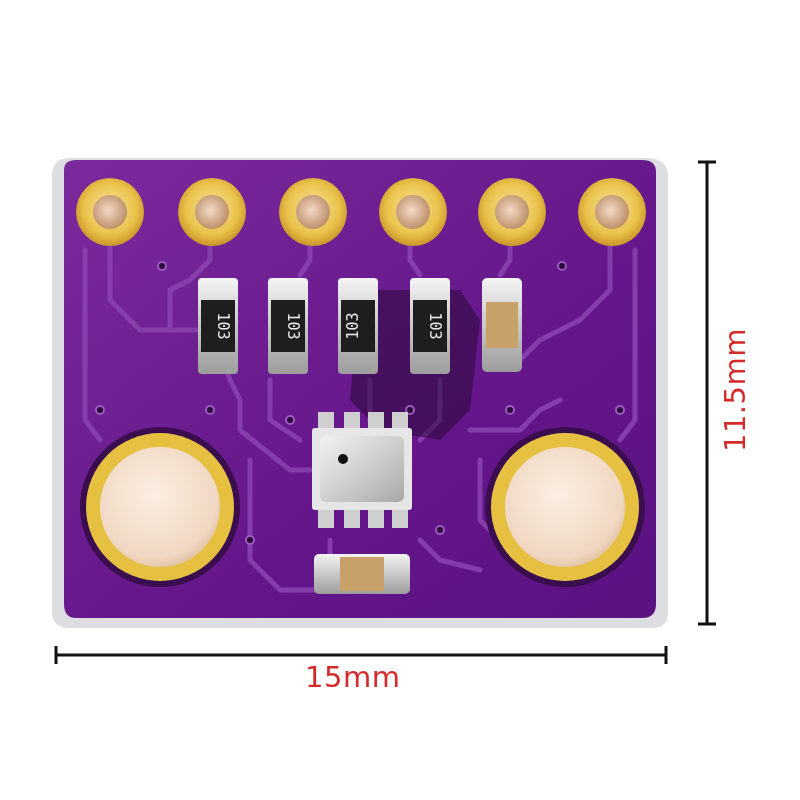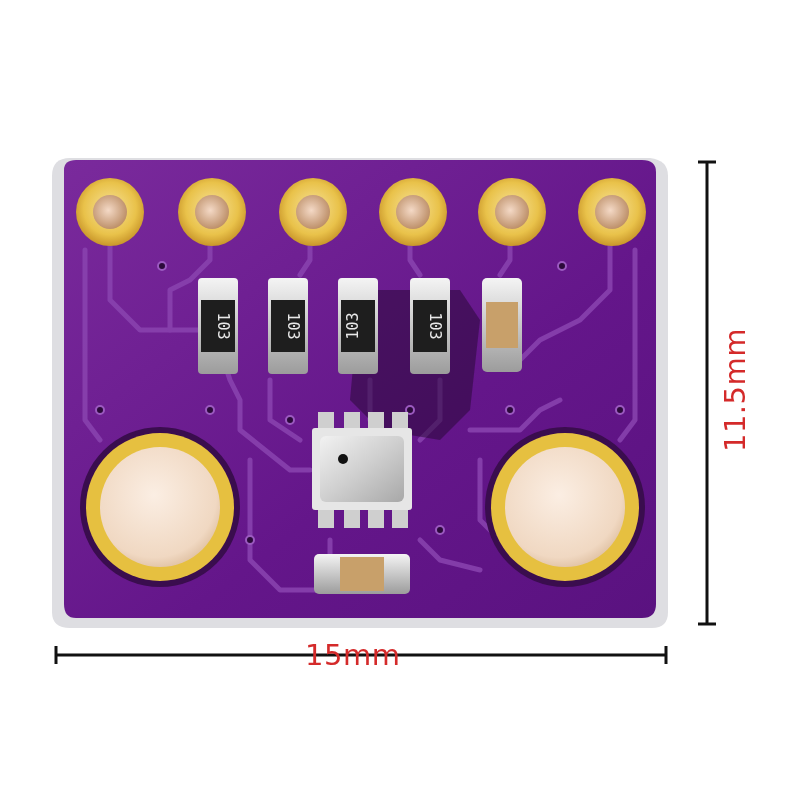--- a/index.html
+++ b/index.html
@@ -1,19 +1,19 @@
 <!DOCTYPE html>
 <html><head>
 <meta charset="utf-8">
 <style>
   html,body{margin:0;padding:0;background:#ffffff;}
   body{width:800px;height:800px;position:relative;overflow:hidden;font-family:"Liberation Sans",sans-serif;}
   #scene{position:absolute;left:0;top:0;width:800px;height:800px;}
   .dim-label{position:absolute;color:#d42a2a;font-family:"DejaVu Sans",sans-serif;font-size:29px;letter-spacing:0.5px;}
-  #w-label{left:305px;top:638px;}
+  #w-label{left:305px;top:660px;}
   #h-label{left:735px;top:390px;transform:translate(-50%,-50%) rotate(-90deg);white-space:nowrap;}
 </style>
 </head>
 <body>
 
 <div id="scene">
 <svg width="800" height="800" viewBox="0 0 800 800" xmlns="http://www.w3.org/2000/svg">
   <defs>
     <radialGradient id="padGrad" cx="50%" cy="45%" r="55%">
       <stop offset="0%" stop-color="#f7e39a"></stop>

